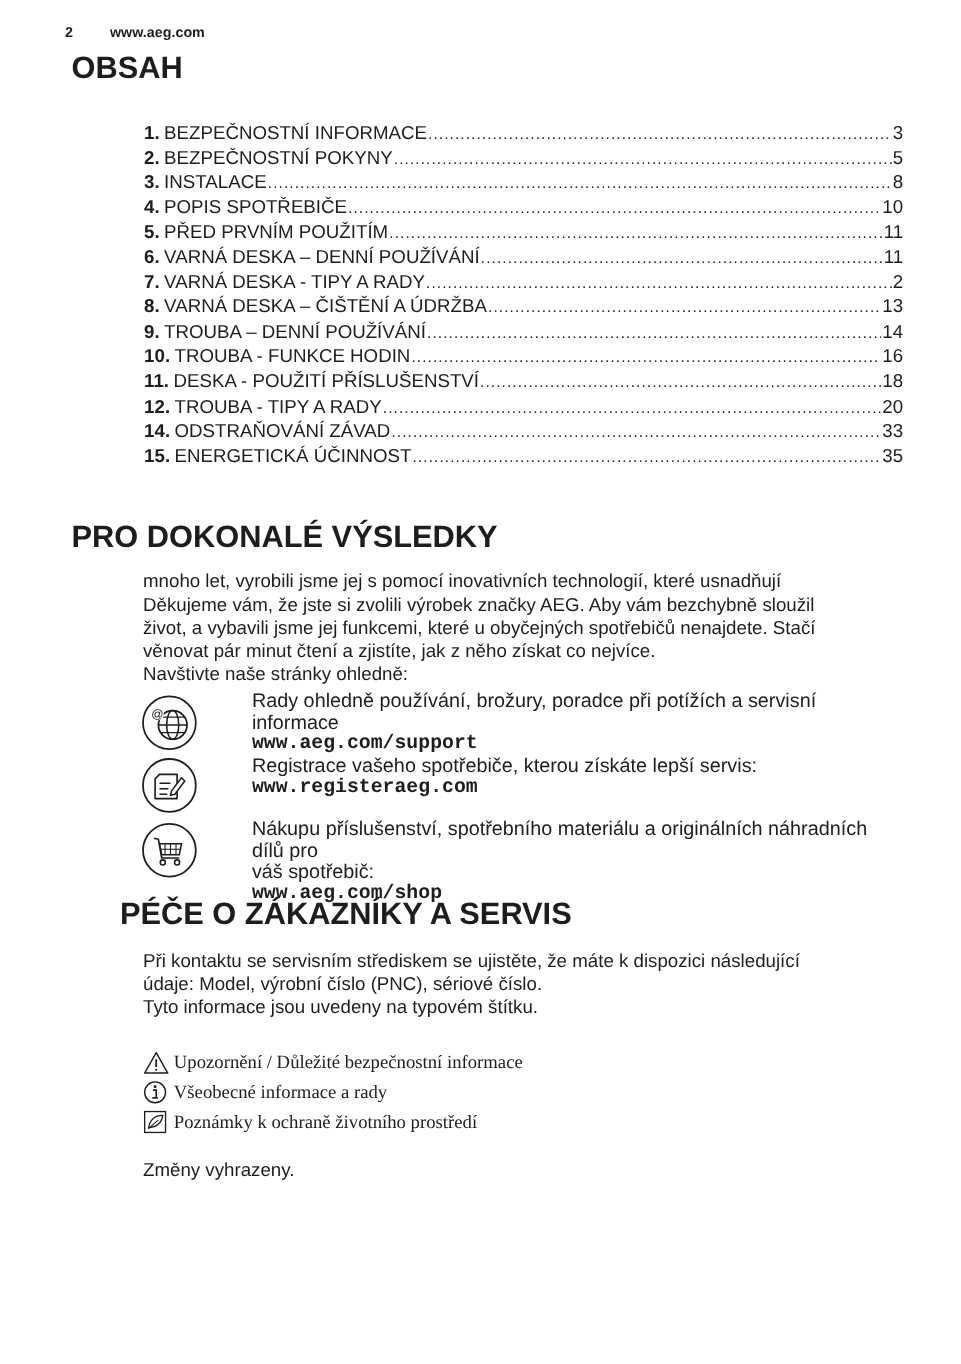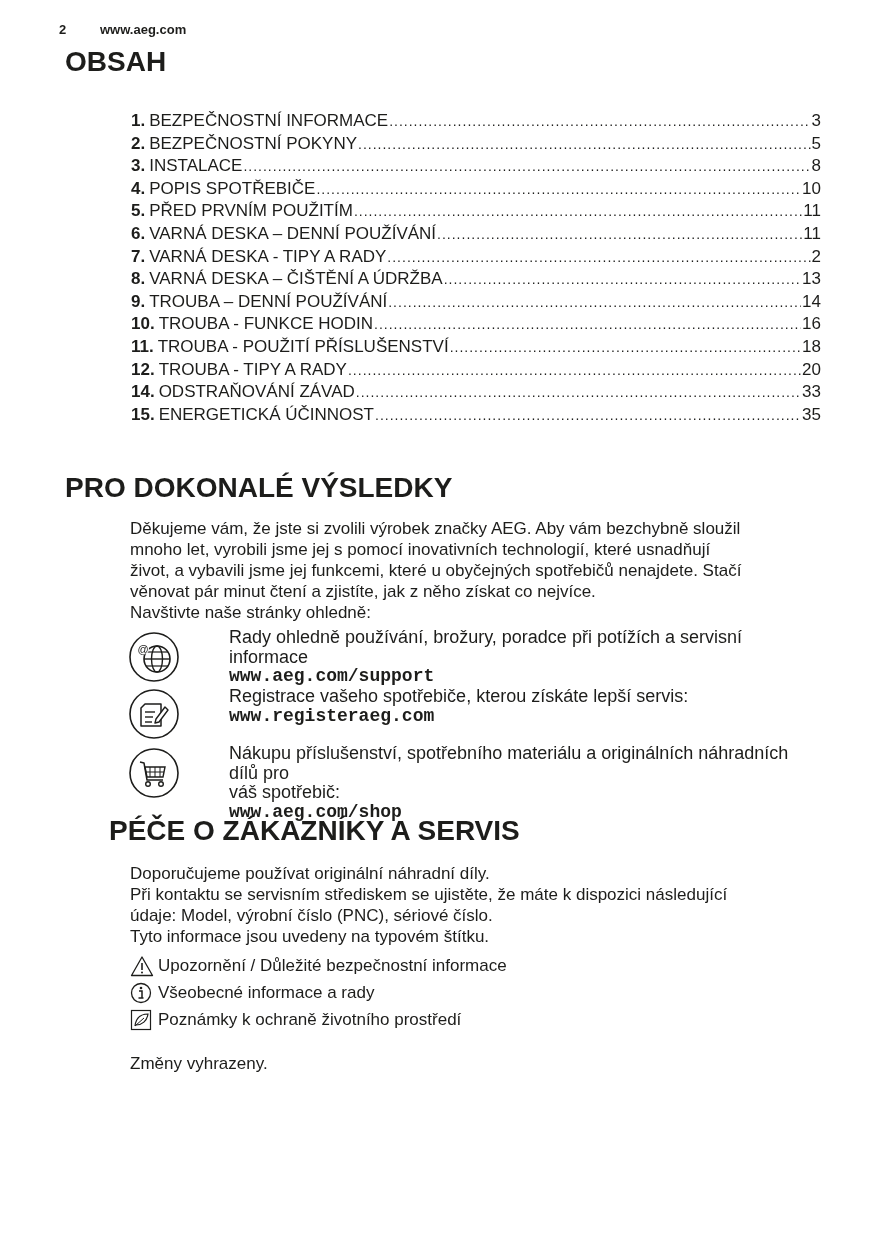--- a/index.html
+++ b/index.html
@@ -14,21 +14,21 @@
   .toc-row .dots { flex:1; overflow:hidden; margin:0 1px; color:#1d1d1b; font-size:14px; letter-spacing:1px; }
   .toc-row .dots::after { content:"......................................................................................................................................................................................................................"; }
   .toc-row .page { text-align:right; }
   .para { position:absolute; left:130px; width:700px; font-size:17px; line-height:21px; }
   .links { position:absolute; left:128px; top:628px; width:700px; }
   .link-row { position:absolute; left:0; }
   .link-icon { position:absolute; left:0; width:52px; height:52px; }
   .link-text { position:absolute; left:101px; font-size:18px; line-height:19.5px; width:590px; }
   .link-text .url { font-weight:bold;font-family:Liberation Mono, monospace; }
   .legend { position:absolute; left:130px; top:952px; font-size:17px; }
-  .legend-row { display:flex; align-items:center; height:27px; }
+  .legend-row { display:flex; align-items:center; height:27px;font-family:Liberation Serif, serif; }
   .legend-row .ic { width:24px; height:22px; margin-right:4px; }
   .footer-note { position:absolute; left:130px; top:1054px; font-size:17px; }
 </style>
 </head>
 <body>
 
 <div class="header">
   <span class="pn">2</span><span>www.aeg.com</span>
 </div>
 
@@ -90,21 +90,21 @@
       <span class="page">14</span>
     </div>
     <div class="toc-row">
       <span class="num">10.</span>
       <span class="label">TROUBA - FUNKCE HODIN</span>
       <span class="dots"></span>
       <span class="page">16</span>
     </div>
     <div class="toc-row">
       <span class="num">11.</span>
-      <span class="label">TROUBA - POUŽITÍ PŘÍSLUŠENSTVÍ</span>
+      <span class="label">DESKA - POUŽITÍ PŘÍSLUŠENSTVÍ</span>
       <span class="dots"></span>
       <span class="page">18</span>
     </div>
     <div class="toc-row">
       <span class="num">12.</span>
       <span class="label">TROUBA - TIPY A RADY</span>
       <span class="dots"></span>
       <span class="page">20</span>
     </div>
     <div class="toc-row">
@@ -117,22 +117,22 @@
       <span class="num">15.</span>
       <span class="label">ENERGETICKÁ ÚČINNOST</span>
       <span class="dots"></span>
       <span class="page">35</span>
     </div>
   </div>
 
 <h1 style="top:472px;">PRO DOKONALÉ VÝSLEDKY</h1>
 
 <div class="para" style="top:518px;">
+  <div>mnoho let, vyrobili jsme jej s pomocí inovativních technologií, které usnadňují</div>
   <div>Děkujeme vám, že jste si zvolili výrobek značky AEG. Aby vám bezchybně sloužil</div>
-  <div>mnoho let, vyrobili jsme jej s pomocí inovativních technologií, které usnadňují</div>
   <div>život, a vybavili jsme jej funkcemi, které u obyčejných spotřebičů nenajdete. Stačí</div>
   <div>věnovat pár minut čtení a zjistíte, jak z něho získat co nejvíce.</div>
   <div>Navštivte naše stránky ohledně:</div>
 </div>
 
 <div class="links">
 
   <div class="link-row" style="top:0;">
     <svg class="link-icon" style="top:3px;" viewBox="0 0 52 52">
       <circle cx="26" cy="26" r="24" fill="none" stroke="#1d1d1b" stroke-width="1.6"></circle>
@@ -181,21 +181,20 @@
       <div>Nákupu příslušenství, spotřebního materiálu a originálních náhradních dílů pro</div>
       <div>váš spotřebič:</div>
       <div class="url">www.aeg.com/shop</div>
     </div>
   </div>
 </div>
 
 <h1 style="top:815px;margin-left:44px;">PÉČE O ZÁKAZNÍKY A SERVIS</h1>
 
 <div class="para" style="top:863px;">
-  <div>Doporučujeme používat originální náhradní díly.</div>
   <div>Při kontaktu se servisním střediskem se ujistěte, že máte k dispozici následující</div>
   <div>údaje: Model, výrobní číslo (PNC), sériové číslo.</div>
   <div>Tyto informace jsou uvedeny na typovém štítku.</div>
 </div>
 
 <div class="legend">
   <div class="legend-row">
     <svg class="ic" viewBox="0 0 24 22">
       <path d="M12 2 L22.5 20.5 H1.5 Z" fill="none" stroke="#1d1d1b" stroke-width="1.3" stroke-linejoin="round"></path>
       <line x1="12" y1="8" x2="12" y2="15" stroke="#1d1d1b" stroke-width="1.6"></line>

